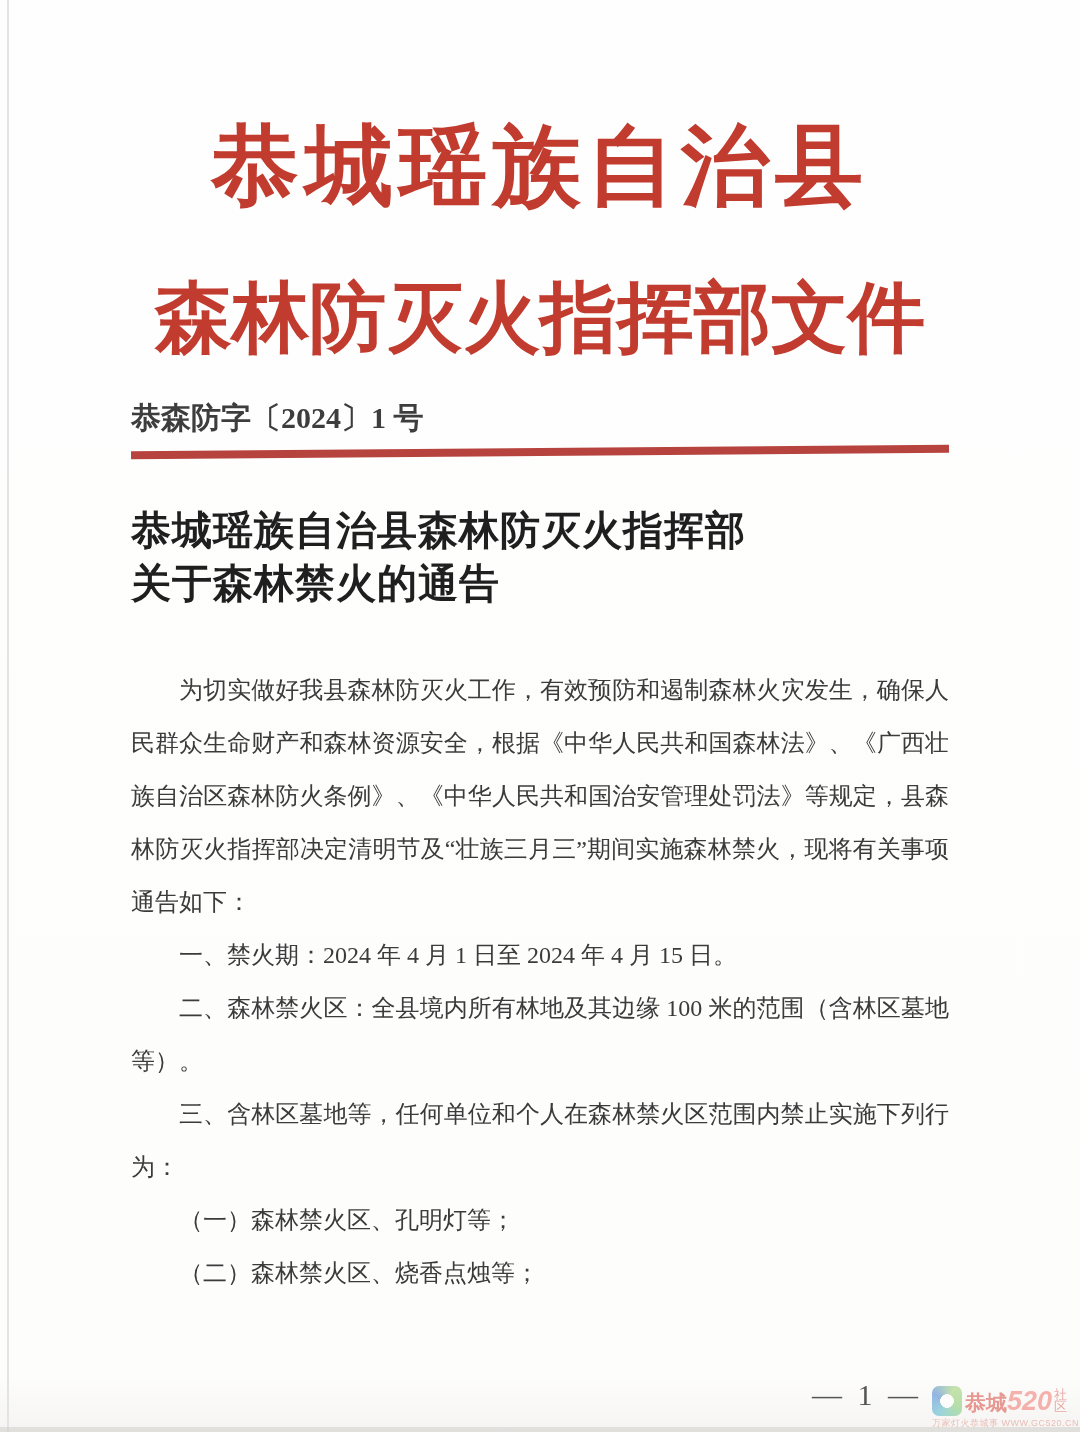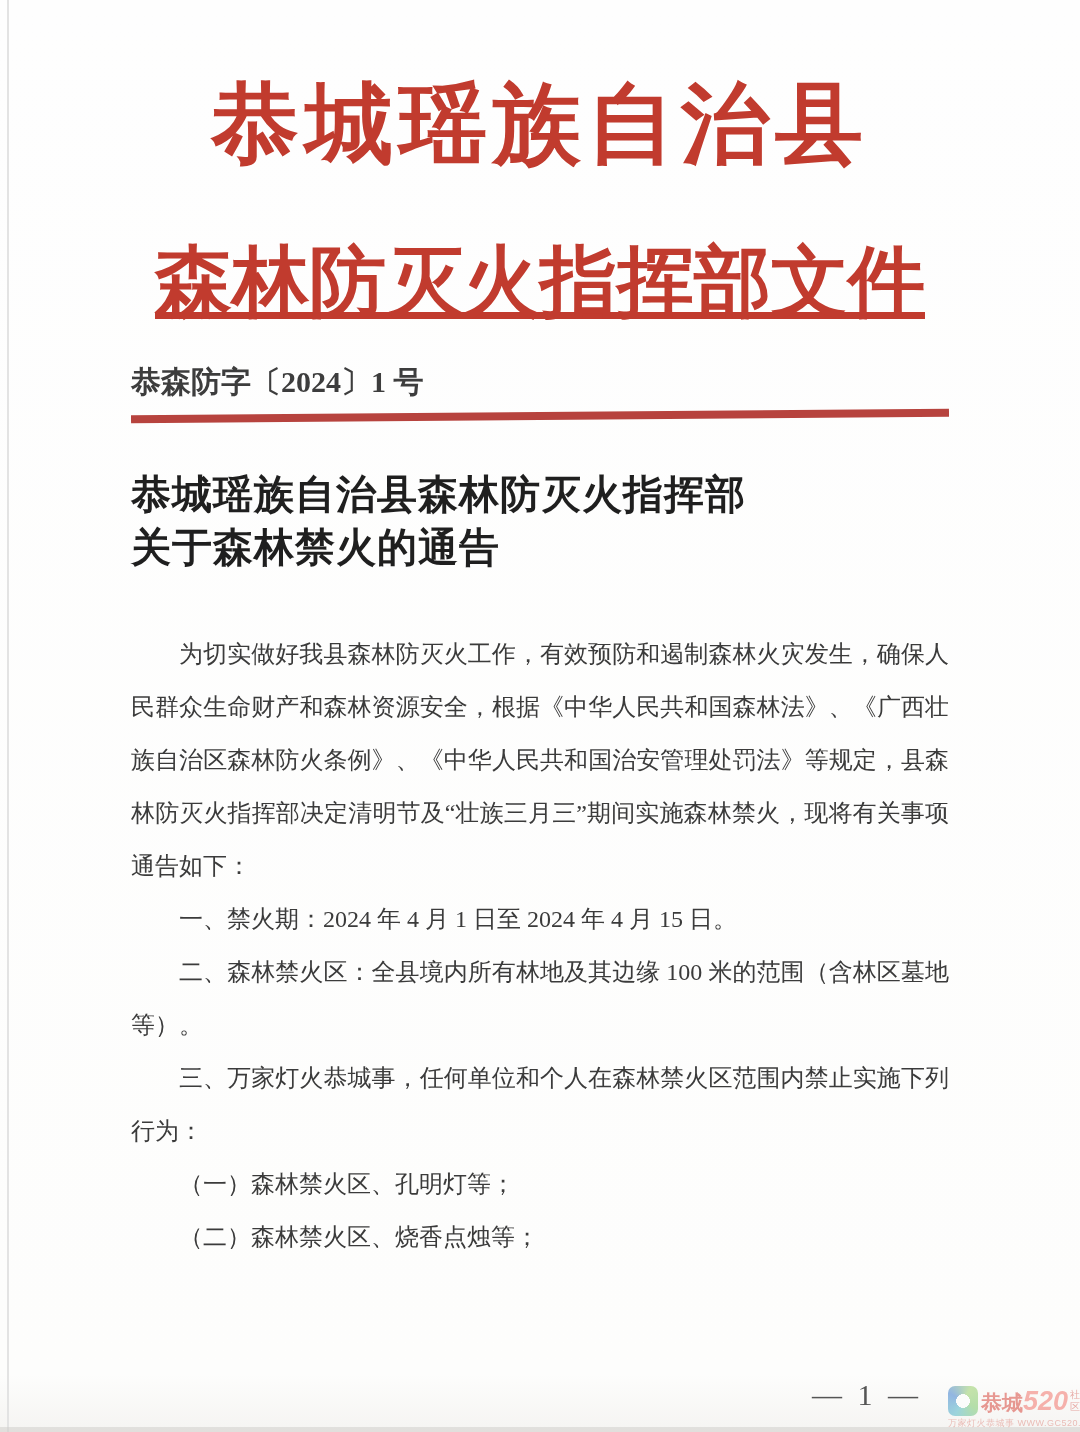--- a/index.html
+++ b/index.html
@@ -21,32 +21,30 @@
     position: absolute; left: 0; bottom: 0; width: 100%; height: 5px;
     background: #cfcdca; opacity: .55;
   }
   .red-title {
     color: #c13b2e;
     text-align: center;
     font-weight: bold;
     font-family: "Liberation Serif", "DejaVu Serif", serif;
   }
   .red-title.line1 {
-    margin-top: 76px;
+    margin-top: 112px;
     font-size: 88px;
     line-height: 110px;
     letter-spacing: 6px;
-    font-family: Liberation Mono, monospace;
   }
   .red-title.line2 {
     margin-top: 46px;
     font-size: 77px;
     line-height: 100px;
     letter-spacing: 0px;
-    text-decoration: underline;
   }
   .doc-number {
     margin-top: 32px;
     font-size: 30px;
     line-height: 36px;
     color: #3d3d3d;
     font-weight: bold;
   }
   .red-rule {
     margin-top: 12px;
@@ -76,21 +74,21 @@
   .page-number {
     position: absolute;
     right: 158px;
     top: 1378px;
     font-size: 30px;
     color: #555;
     letter-spacing: 4px;
   }
   .watermark {
     position: absolute;
-    right: 4px;
+    right: 20px;
     bottom: 4px;
     width: 128px;
     opacity: 0.55;
     line-height: 1;
   }
   .wm-row { display: flex; align-items: center; }
   .wm-logo {
     width: 30px; height: 30px;
     border-radius: 7px;
     flex: 0 0 30px;
@@ -102,21 +100,21 @@
   .wm-gc {
     font-size: 21px; font-weight: bold; color: #d8493f;
     font-family: "Liberation Serif", "DejaVu Serif", serif;
   }
   .wm-520 {
     font-size: 27px; font-weight: bold; color: #f2766e; font-style: italic;
     font-family: "Liberation Sans", "DejaVu Sans", sans-serif;
   }
   .wm-shequ {
     display: inline-block; width: 12px; margin-left: 2px;
-    font-size: 10px; line-height: 12px; color: #d8655d;
+    font-size: 13px; line-height: 12px; color: #d8655d;
     word-break: break-all;
   }
   .wm-tagline {
     margin-top: 3px;
     font-size: 9px;
     color: #e08d84;
     letter-spacing: 0.5px;
     white-space: nowrap;
     font-family: "Liberation Sans", "DejaVu Sans", sans-serif;
   }
@@ -136,21 +134,21 @@
 
   <h1 class="doc-title">
     <div>恭城瑶族自治县森林防灭火指挥部</div>
     <div>关于森林禁火的通告</div>
   </h1>
 
   <main class="doc-body">
     <p>为切实做好我县森林防灭火工作，有效预防和遏制森林火灾发生，确保人民群众生命财产和森林资源安全，根据《中华人民共和国森林法》、《广西壮族自治区森林防火条例》、《中华人民共和国治安管理处罚法》等规定，县森林防灭火指挥部决定清明节及“壮族三月三”期间实施森林禁火，现将有关事项通告如下：</p>
     <p>一、禁火期：2024 年 4 月 1 日至 2024 年 4 月 15 日。</p>
     <p>二、森林禁火区：全县境内所有林地及其边缘 100 米的范围（含林区墓地等）。</p>
-    <p>三、万家灯火恭城事，任何单位和个人在森林禁火区范围内禁止实施下列行为：</p>
+    <p>三、含林区墓地等，任何单位和个人在森林禁火区范围内禁止实施下列行为：</p>
     <p>（一）森林禁火区、孔明灯等；</p>
     <p>（二）森林禁火区、烧香点烛等；</p>
   </main>
 
   <div class="page-number">— 1 —</div>
 
   <div class="watermark">
     <div class="wm-row">
       <span class="wm-logo"></span>
       <span class="wm-brand">

